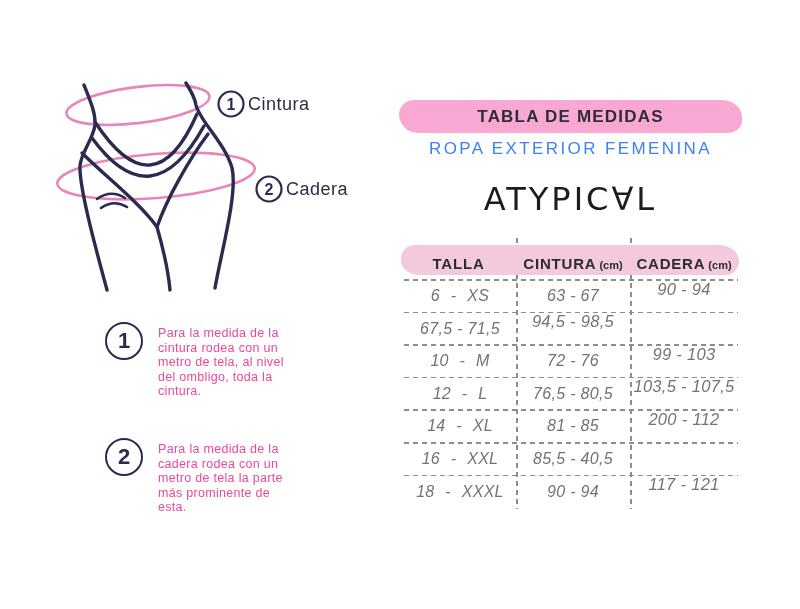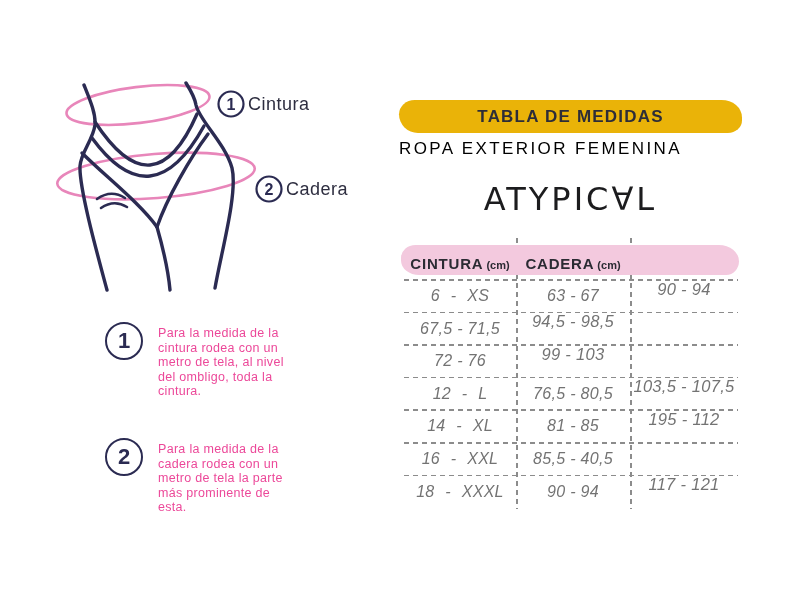--- a/index.html
+++ b/index.html
@@ -21,30 +21,30 @@
   }
   .instruction p {
     margin:4px 0 0 15px; width:160px;
     font-size:12.5px; line-height:14.6px; letter-spacing:0.3px;
     color:#ec4899; white-space:pre-line;
   }
 
   
   .title-band {
     position:absolute; left:399px; top:100px; width:343px; height:33px;
-    background:#eab308;
+    background:#f9a8d4;
     border-radius:20px 26px 18px 24px / 18px 22px 16px 24px;
     display:flex; align-items:center; justify-content:center;
   }
   .title-band span {
     font-weight:bold; font-size:17px; letter-spacing:1.2px; color:#2d2d38;
   }
   .subtitle {
-    position:absolute; left:399px; top:139px; width:343px; text-align:left;
-    font-size:17px; letter-spacing:2.4px; color:#000000;
+    position:absolute; left:399px; top:139px; width:343px; text-align:center;
+    font-size:17px; letter-spacing:2.4px; color:#3b82f6;
   }
   .brand {
     position:absolute; left:399px; top:180px; width:343px; text-align:center;
     font-family:"DejaVu Sans", sans-serif;
     font-size:32px; letter-spacing:3px; color:#1c1c1e;
   }
 
   
   .size-table { position:absolute; left:404px; top:240px; width:334px; }
   .thead {
@@ -136,54 +136,58 @@
   <div class="subtitle">ROPA EXTERIOR FEMENINA</div>
   <div class="brand">ATYPIC∀L</div>
 
   <div class="size-table">
     <div class="vline v1"></div>
     <div class="vline v2"></div>
 
     <div class="thead">
       <div class="head-band"></div>
       <div class="th">
+        <span>TALLA</span><span class="unit"></span>
+      </div>
+      <div class="th">
         <span>CINTURA</span><span class="unit">(cm)</span>
       </div>
       <div class="th">
         <span>CADERA</span><span class="unit">(cm)</span>
       </div>
     </div>
 
     <div class="hline"></div>
     <div class="trow">
       <div class="td talla">6 - XS</div>
       <div class="td">63 - 67</div>
       <div class="td cadera">90 - 94</div>
     </div>
     <div class="hline"></div>
     <div class="trow">
       <div class="td">67,5 - 71,5</div>
       <div class="td cadera">94,5 - 98,5</div>
     </div>
     <div class="hline"></div>
     <div class="trow">
+      <div class="td talla">10 - M</div>
       <div class="td">72 - 76</div>
       <div class="td cadera">99 - 103</div>
     </div>
     <div class="hline"></div>
     <div class="trow">
       <div class="td talla">12 - L</div>
       <div class="td">76,5 - 80,5</div>
       <div class="td cadera">103,5 - 107,5</div>
     </div>
     <div class="hline"></div>
     <div class="trow">
       <div class="td talla">14 - XL</div>
       <div class="td">81 - 85</div>
-      <div class="td cadera">195 - 112</div>
+      <div class="td cadera">200 - 112</div>
     </div>
     <div class="hline"></div>
     <div class="trow">
       <div class="td talla">16 - XXL</div>
       <div class="td">85,5 - 40,5</div>
     </div>
     <div class="hline"></div>
     <div class="trow">
       <div class="td talla">18 - XXXL</div>
       <div class="td">90 - 94</div>

